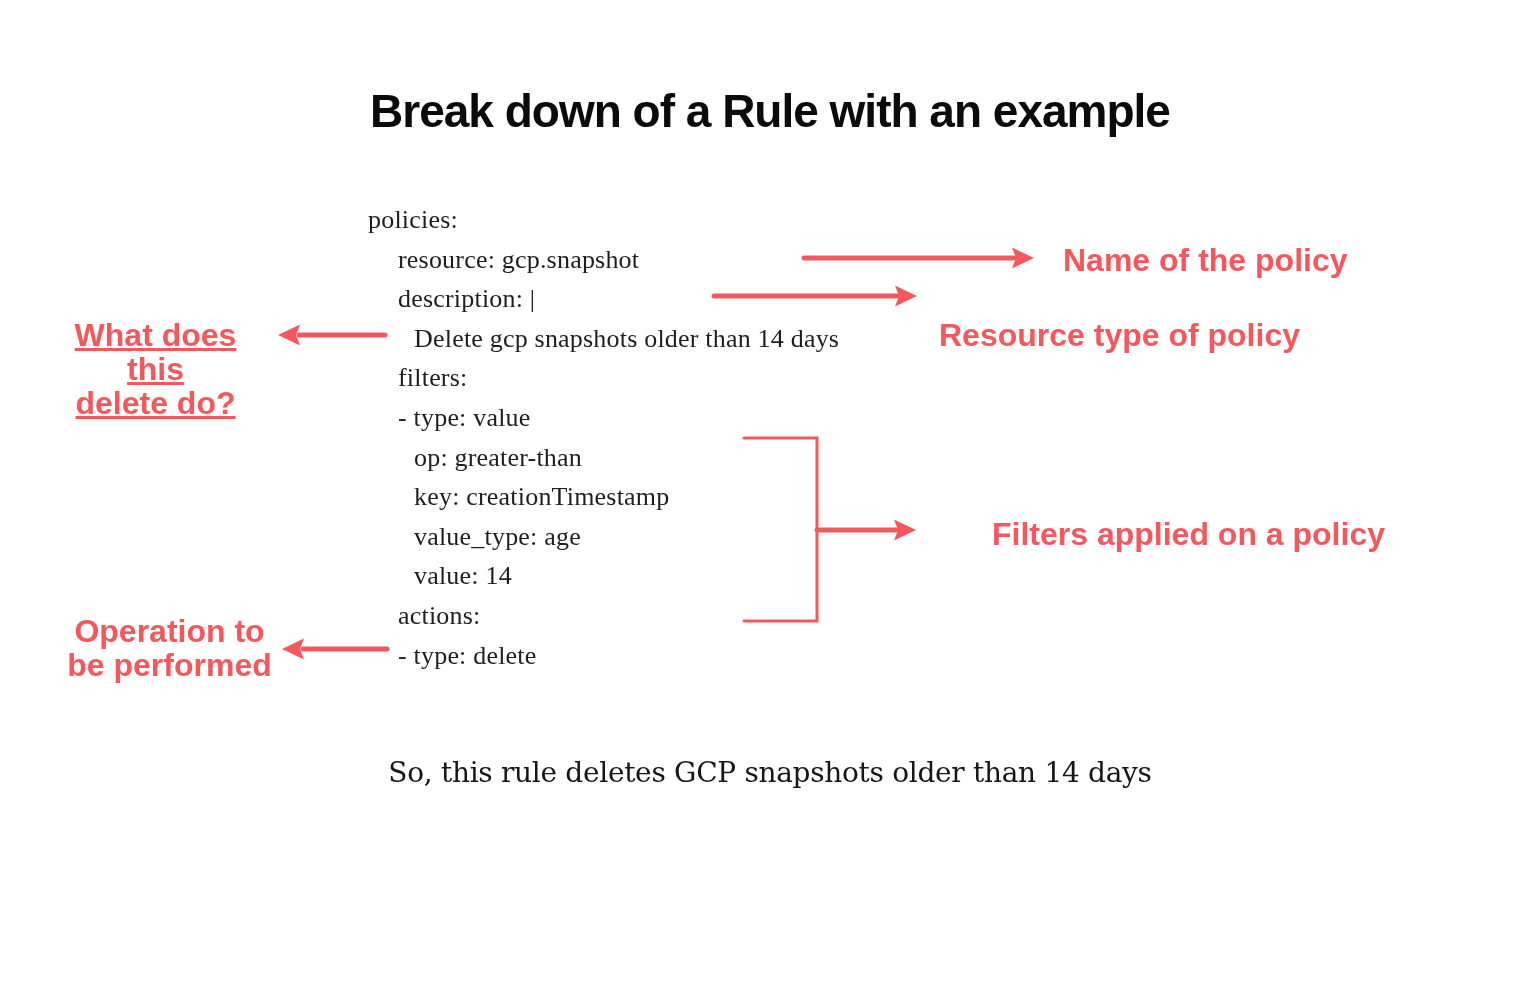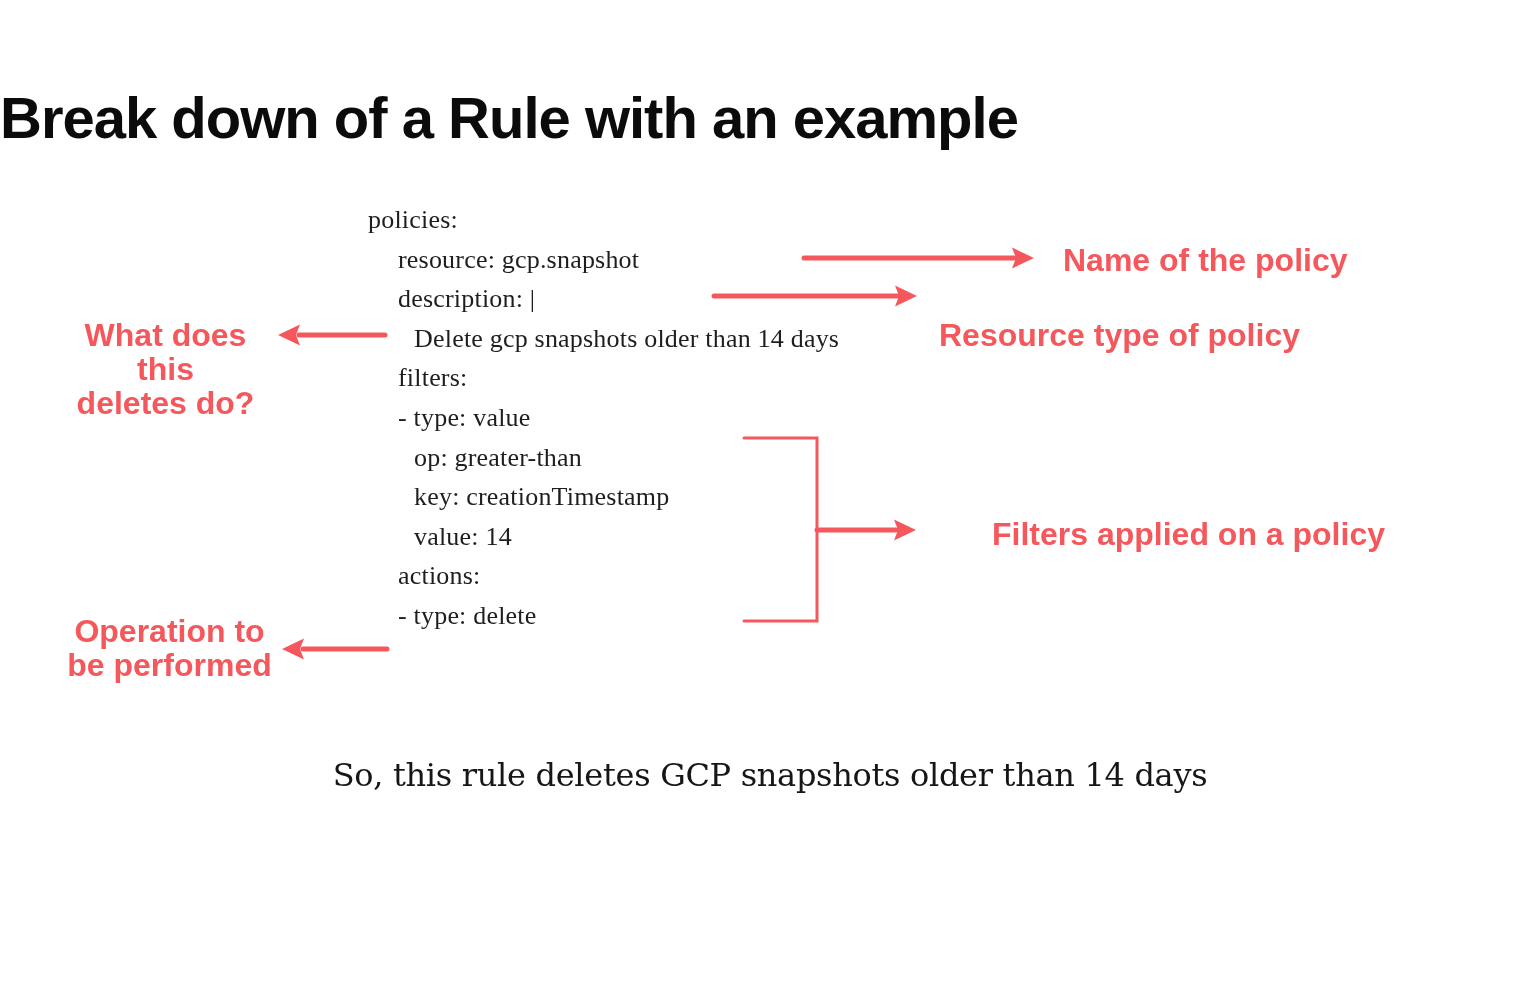--- a/index.html
+++ b/index.html
@@ -15,21 +15,22 @@
     height: 1008px;
     background: var(--bg);
     font-family: "Liberation Sans", sans-serif;
     overflow: hidden;
   }
   .title {
     position: absolute;
     top: 84px;
     left: 0;
     width: 100%;
-    font-size: 58px;
+    text-align: center;
+    font-size: 46px;
     font-weight: 800;
     letter-spacing: -1px;
     color: #0b0b0b;
   }
   .code-block {
     position: absolute;
     left: 368px;
     top: 200px;
     font-size: 26px;
     font-weight: 300;
@@ -69,41 +70,42 @@
     text-align: center;
     white-space: normal;
   }
   .footer {
     position: absolute;
     top: 756px;
     left: 0;
     width: 100%;
     text-align: center;
     font-family: "DejaVu Serif", serif;
-    font-size: 32px;
+    font-size: 28px;
     letter-spacing: -0.3px;
     color: #161616;
   }
 </style>
 </head>
 <body>
 
 <div class="canvas">
 
   <h1 class="title">Break down of a Rule with an example</h1>
 
   <div class="code-block">
     <div class="code-line ind0">policies:</div>
     <div class="code-line ind2">resource: gcp.snapshot</div>
     <div class="code-line ind2">description: |</div>
     <div class="code-line ind3">Delete gcp snapshots older than 14 days</div>
     <div class="code-line ind2">filters:</div>
     <div class="code-line ind2">- type: value</div>
     <div class="code-line ind3">op: greater-than</div>
     <div class="code-line ind3">key: creationTimestamp</div>
+    <div class="code-line ind3">value_type: age</div>
     <div class="code-line ind3">value: 14</div>
     <div class="code-line ind2">actions:</div>
     <div class="code-line ind2">- type: delete</div>
   </div>
 
   <svg class="overlay" viewBox="0 0 1540 1008" xmlns="http://www.w3.org/2000/svg">
 
     <g>
       <line class="shaft" x1="804" y1="258" x2="1014" y2="258"></line>
       <path class="head" d="M1034,258 L1012,247.5 L1016,258 L1012,268.5 Z"></path>
@@ -129,23 +131,23 @@
     <g>
       <line class="shaft" x1="387" y1="649" x2="303" y2="649"></line>
       <path class="head" d="M282,649 L304,638.5 L300,649 L304,659.5 Z"></path>
     </g>
   </svg>
 
   <div class="note" style="left:1063px; top:243px;">Name of the policy</div>
 
   <div class="note" style="left:939px; top:282px;margin-top:36px;">Resource type of policy</div>
 
-  <div class="note note-centered" style="left:58px; top:318px;">
+  <div class="note note-centered" style="left:48px; top:318px;text-decoration:underline;">
     <div>What does this</div>
-    <div>deletes do?</div>
+    <div>delete do?</div>
   </div>
 
   <div class="note" style="left:992px; top:517px;">Filters applied on a policy</div>
 
   <div class="note note-centered" style="left:62px; top:614px;">
     <div>Operation to</div>
     <div>be performed</div>
   </div>
 
   <div class="footer">So, this rule deletes GCP snapshots older than 14 days</div>

